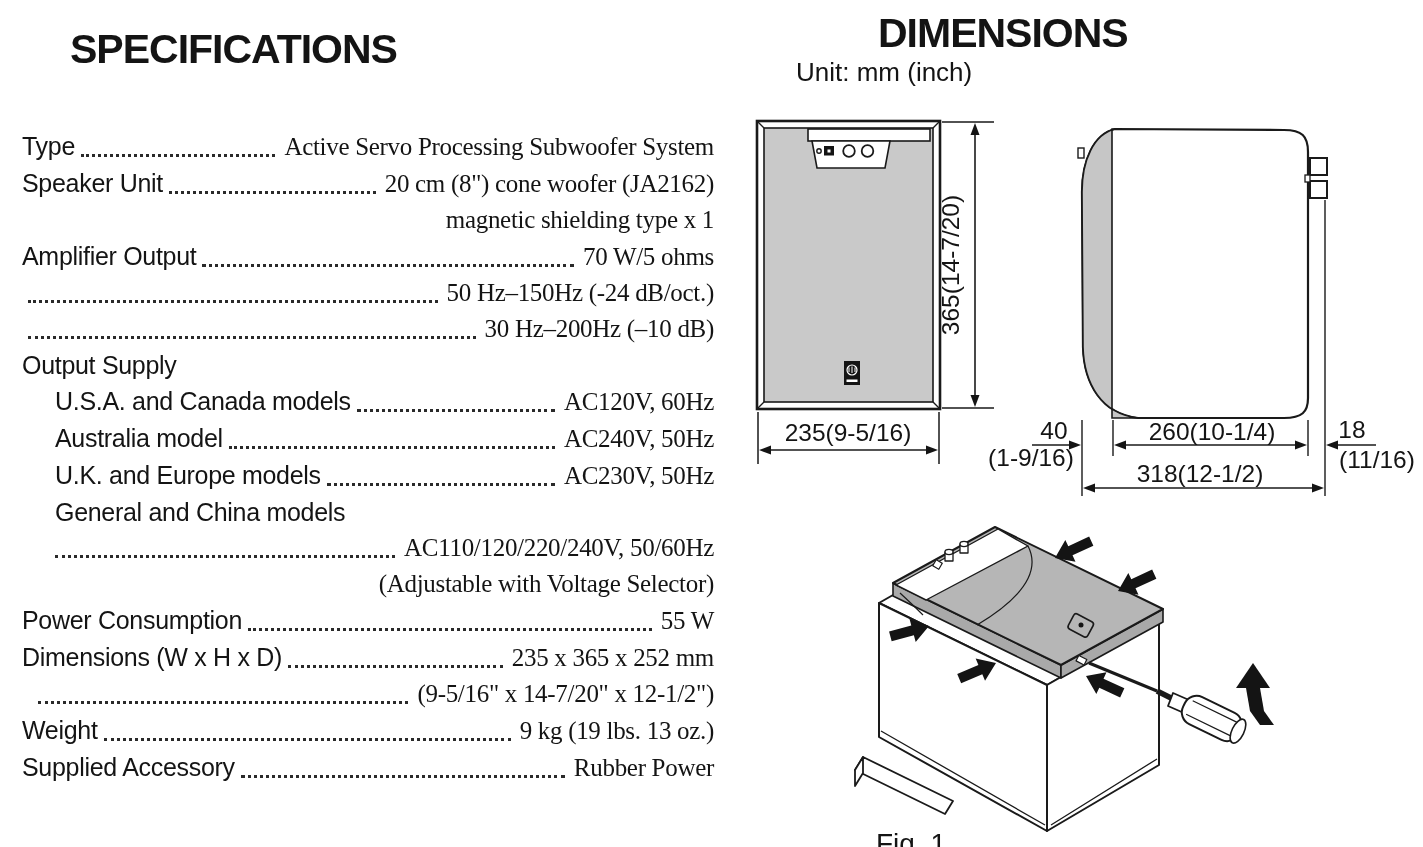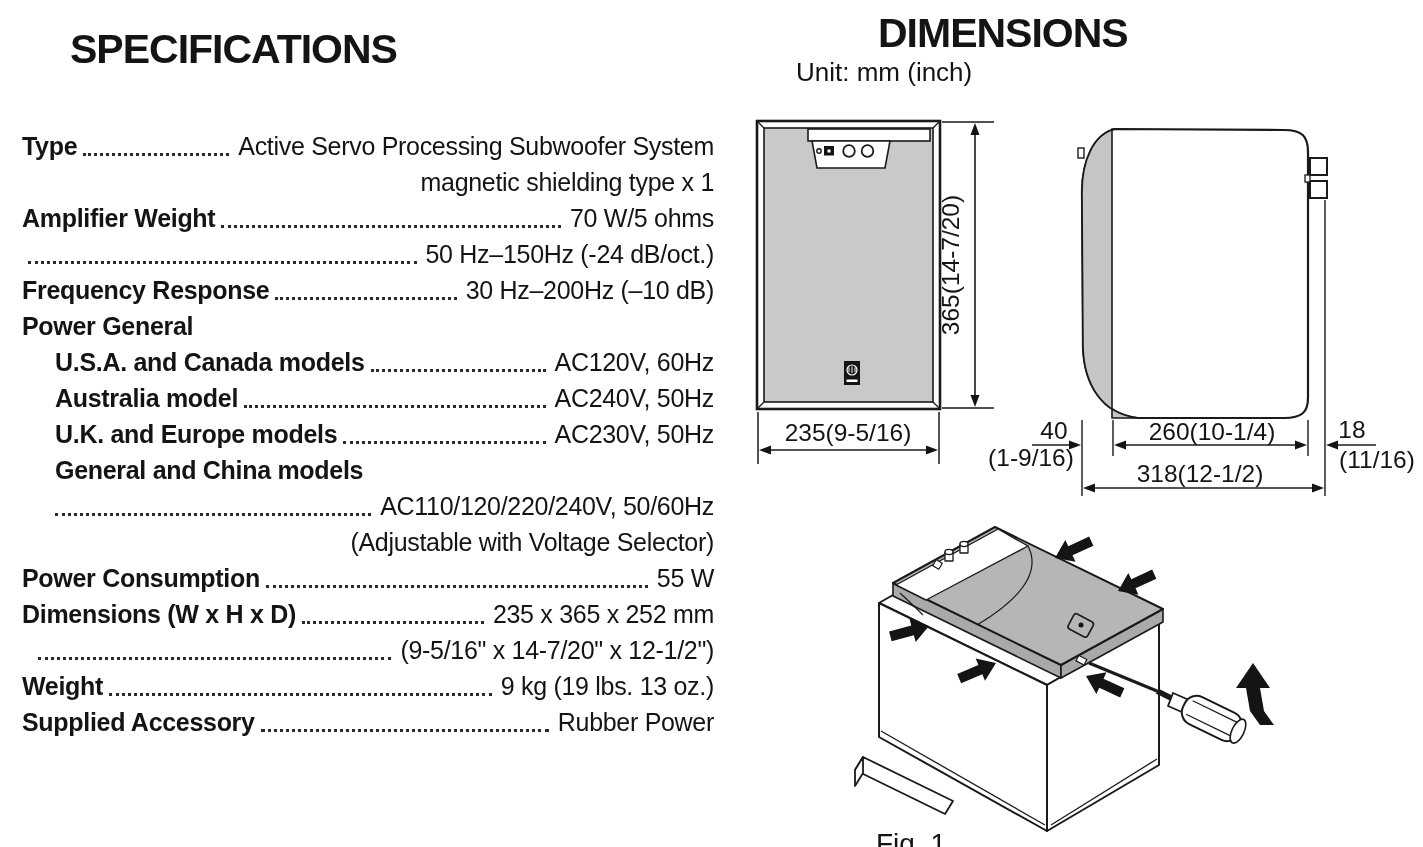--- a/index.html
+++ b/index.html
@@ -11,22 +11,22 @@
   
   .spec-section { position:absolute; left:22px; top:0; width:692px; height:847px; }
   .spec-title {
     position:absolute; left:48px; top:26px;
     font-size:41px; font-weight:bold; letter-spacing:-1px; white-space:pre;
   }
   .spec-list { position:absolute; left:0; top:128px; width:692px; }
   .spec-row { display:flex; align-items:baseline; font-size:25px; line-height:36px; width:100%; }
   .spec-row.ind1 { padding-left:33px; }
   .spec-row.ind2 { padding-left:16px; }
-  .spec-label { font-weight:bold; white-space:pre; letter-spacing:-0.3px; }
-  .spec-value { white-space:pre; letter-spacing:-0.3px; }
+  .spec-label { font-weight:normal; white-space:pre; letter-spacing:-0.3px; }
+  .spec-value { white-space:pre; letter-spacing:-0.3px;font-family:Liberation Serif, serif; }
   .leader {
     flex:1 1 auto; min-width:14px; height:0;
     border-bottom:3.4px dotted #2a2a2a;
     align-self:flex-end; margin:0 9px 8px 6px;
   }
   .leader.no-label { margin-left:0; }
   .spacer { flex:1 1 auto; }
   
   .dims-title {
     position:absolute; left:878px; top:10px;
@@ -47,39 +47,43 @@
 
   <section class="spec-section">
     <h1 class="spec-title">SPECIFICATIONS</h1>
     <div class="spec-list" id="spec-list">
         <div class="spec-row">
           <span class="spec-label">Type</span>
           <span class="leader"></span>
           <span class="spec-value">Active Servo Processing Subwoofer System</span>
         </div>
         <div class="spec-row">
+          <span class="spec-label">Speaker Unit</span>
+          <span class="leader"></span>
+          <span class="spec-value">20 cm (8") cone woofer (JA2162)</span>
+        </div>
+        <div class="spec-row">
           <span class="spacer"></span>
           <span class="spec-value">magnetic shielding type x 1</span>
         </div>
         <div class="spec-row">
-          <span class="spec-label">Amplifier Weight</span>
+          <span class="spec-label">Amplifier Output</span>
           <span class="leader"></span>
           <span class="spec-value">70 W/5 ohms</span>
         </div>
         <div class="spec-row">
           <span class="leader"></span>
           <span class="spec-value">50 Hz–150Hz (-24 dB/oct.)</span>
         </div>
         <div class="spec-row">
-          <span class="spec-label">Frequency Response</span>
           <span class="leader"></span>
           <span class="spec-value">30 Hz–200Hz (–10 dB)</span>
         </div>
         <div class="spec-row">
-          <span class="spec-label">Power General</span>
+          <span class="spec-label">Output Supply</span>
         </div>
         <div class="spec-row ind1">
           <span class="spec-label">U.S.A. and Canada models</span>
           <span class="leader"></span>
           <span class="spec-value">AC120V, 60Hz</span>
         </div>
         <div class="spec-row ind1">
           <span class="spec-label">Australia model</span>
           <span class="leader"></span>
           <span class="spec-value">AC240V, 50Hz</span>

